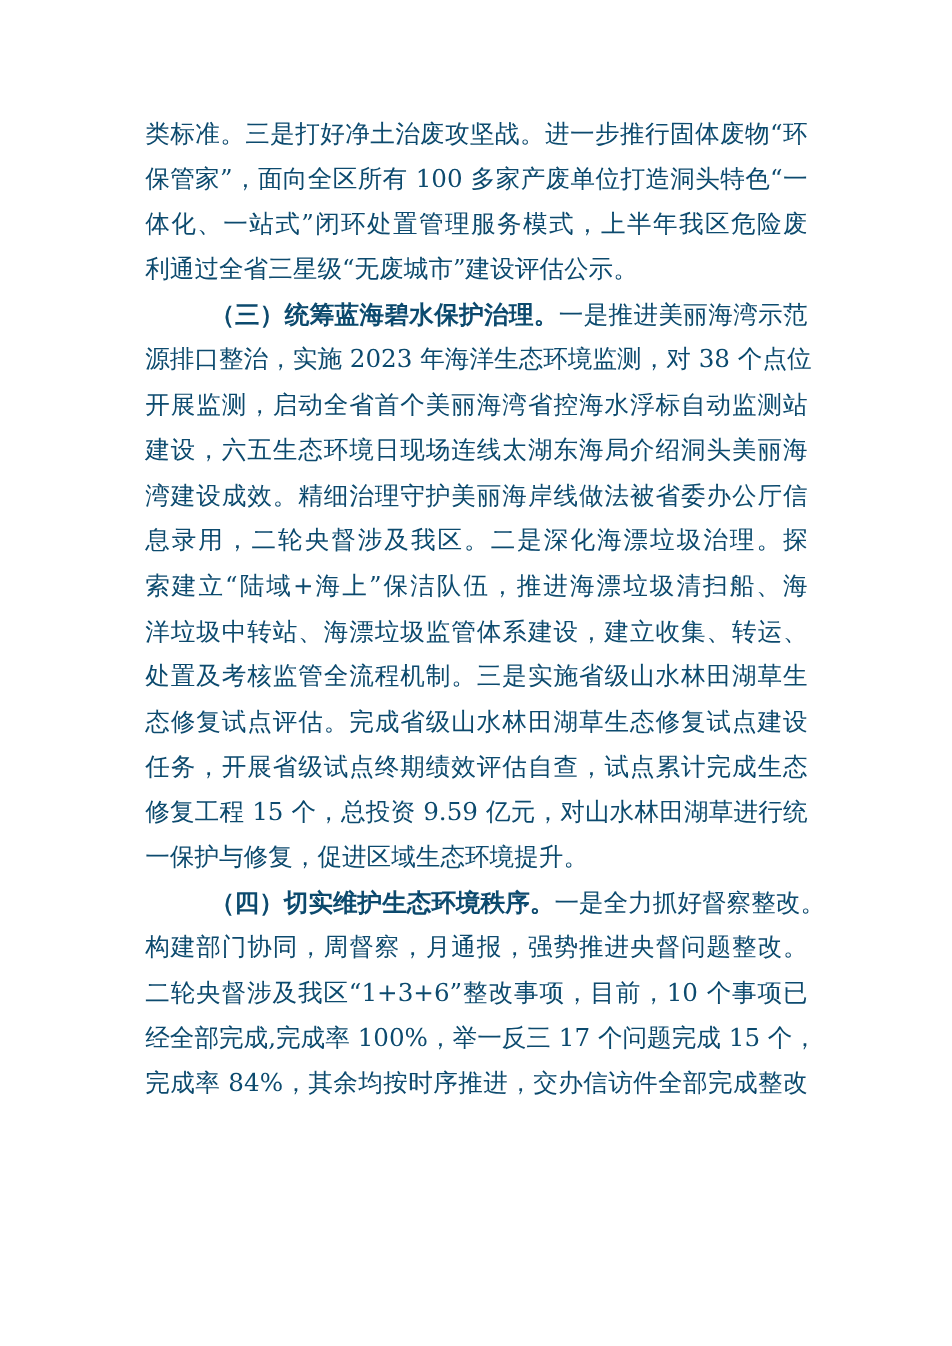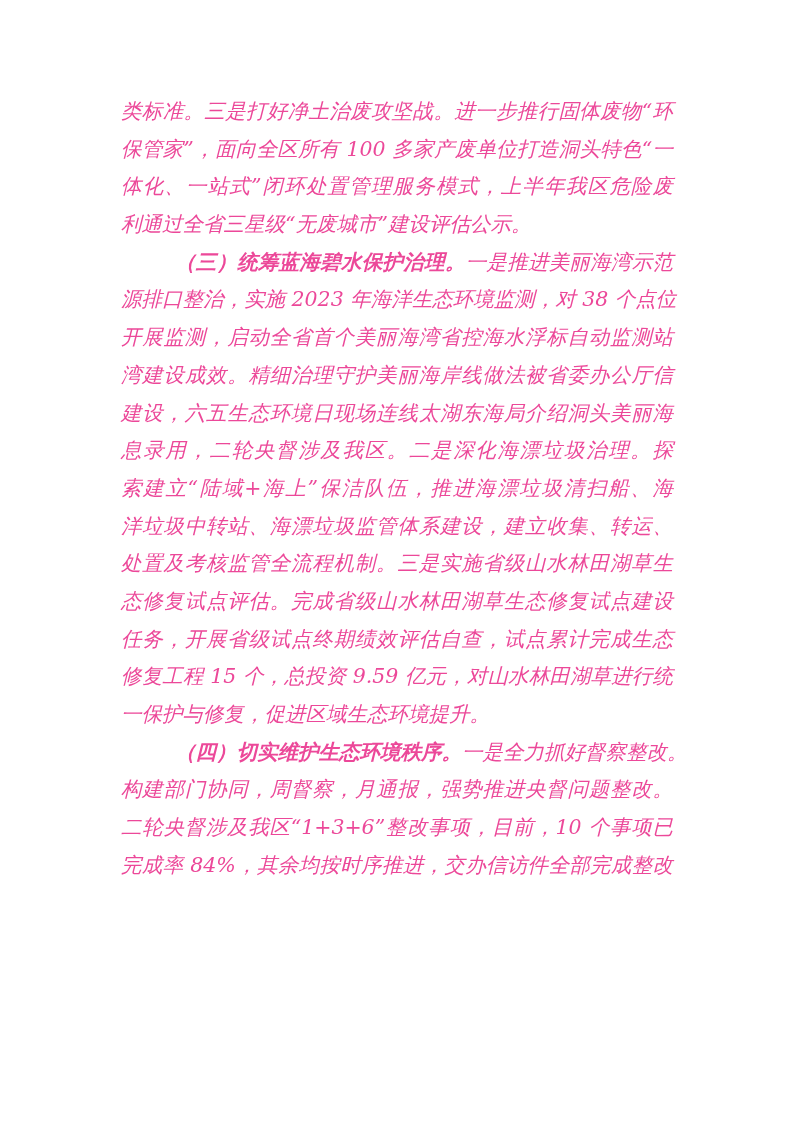--- a/index.html
+++ b/index.html
@@ -5,51 +5,51 @@
   html, body { margin: 0; padding: 0; background: #ffffff; }
   body { width: 793px; height: 1122px; position: relative; overflow: hidden; }
   .page { position: absolute; left: 0; top: 0; width: 793px; height: 1122px; background: #ffffff; }
   .text-block { position: absolute; left: 121px; top: 93px; width: 552px; }
   .line {
     display: block;
     height: 37.7px;
     line-height: 37.7px;
     font-family: "DejaVu Serif", "Liberation Serif", serif;
     font-size: 20.5px;
-    color: #ec4899;
+    color: #0c4a6e;
     white-space: nowrap;
     text-align: justify;
     text-align-last: justify;
     letter-spacing: 0px;
-    font-style: italic;
   }
   .line.last { text-align-last: left; }
   .line.indent { padding-left: 54px; }
   .heading { font-weight: bold; }
 </style>
 </head>
 <body>
 
 <div class="page">
   <div class="text-block">
     <span class="line">类标准。三是打好净土治废攻坚战。进一步推行固体废物“环</span>
     <span class="line">保管家”，面向全区所有 100 多家产废单位打造洞头特色“一</span>
     <span class="line">体化、一站式”闭环处置管理服务模式，上半年我区危险废</span>
     <span class="line last">利通过全省三星级“无废城市”建设评估公示。</span>
     <span class="line indent"><span class="heading">（三）统筹蓝海碧水保护治理。</span><span>一是推进美丽海湾示范</span></span>
     <span class="line">源排口整治，实施 2023 年海洋生态环境监测，对 38 个点位</span>
     <span class="line">开展监测，启动全省首个美丽海湾省控海水浮标自动监测站</span>
+    <span class="line">建设，六五生态环境日现场连线太湖东海局介绍洞头美丽海</span>
     <span class="line">湾建设成效。精细治理守护美丽海岸线做法被省委办公厅信</span>
-    <span class="line">建设，六五生态环境日现场连线太湖东海局介绍洞头美丽海</span>
     <span class="line">息录用，二轮央督涉及我区。二是深化海漂垃圾治理。探</span>
     <span class="line">索建立“陆域+海上”保洁队伍，推进海漂垃圾清扫船、海</span>
     <span class="line">洋垃圾中转站、海漂垃圾监管体系建设，建立收集、转运、</span>
     <span class="line">处置及考核监管全流程机制。三是实施省级山水林田湖草生</span>
     <span class="line">态修复试点评估。完成省级山水林田湖草生态修复试点建设</span>
     <span class="line">任务，开展省级试点终期绩效评估自查，试点累计完成生态</span>
     <span class="line">修复工程 15 个，总投资 9.59 亿元，对山水林田湖草进行统</span>
     <span class="line last">一保护与修复，促进区域生态环境提升。</span>
     <span class="line indent"><span class="heading">（四）切实维护生态环境秩序。</span><span>一是全力抓好督察整改。</span></span>
     <span class="line">构建部门协同，周督察，月通报，强势推进央督问题整改。</span>
     <span class="line">二轮央督涉及我区“1+3+6”整改事项，目前，10 个事项已</span>
+    <span class="line">经全部完成,完成率 100%，举一反三 17 个问题完成 15 个，</span>
     <span class="line">完成率 84%，其余均按时序推进，交办信访件全部完成整改</span>
   </div>
 </div>
 
 </body></html>

